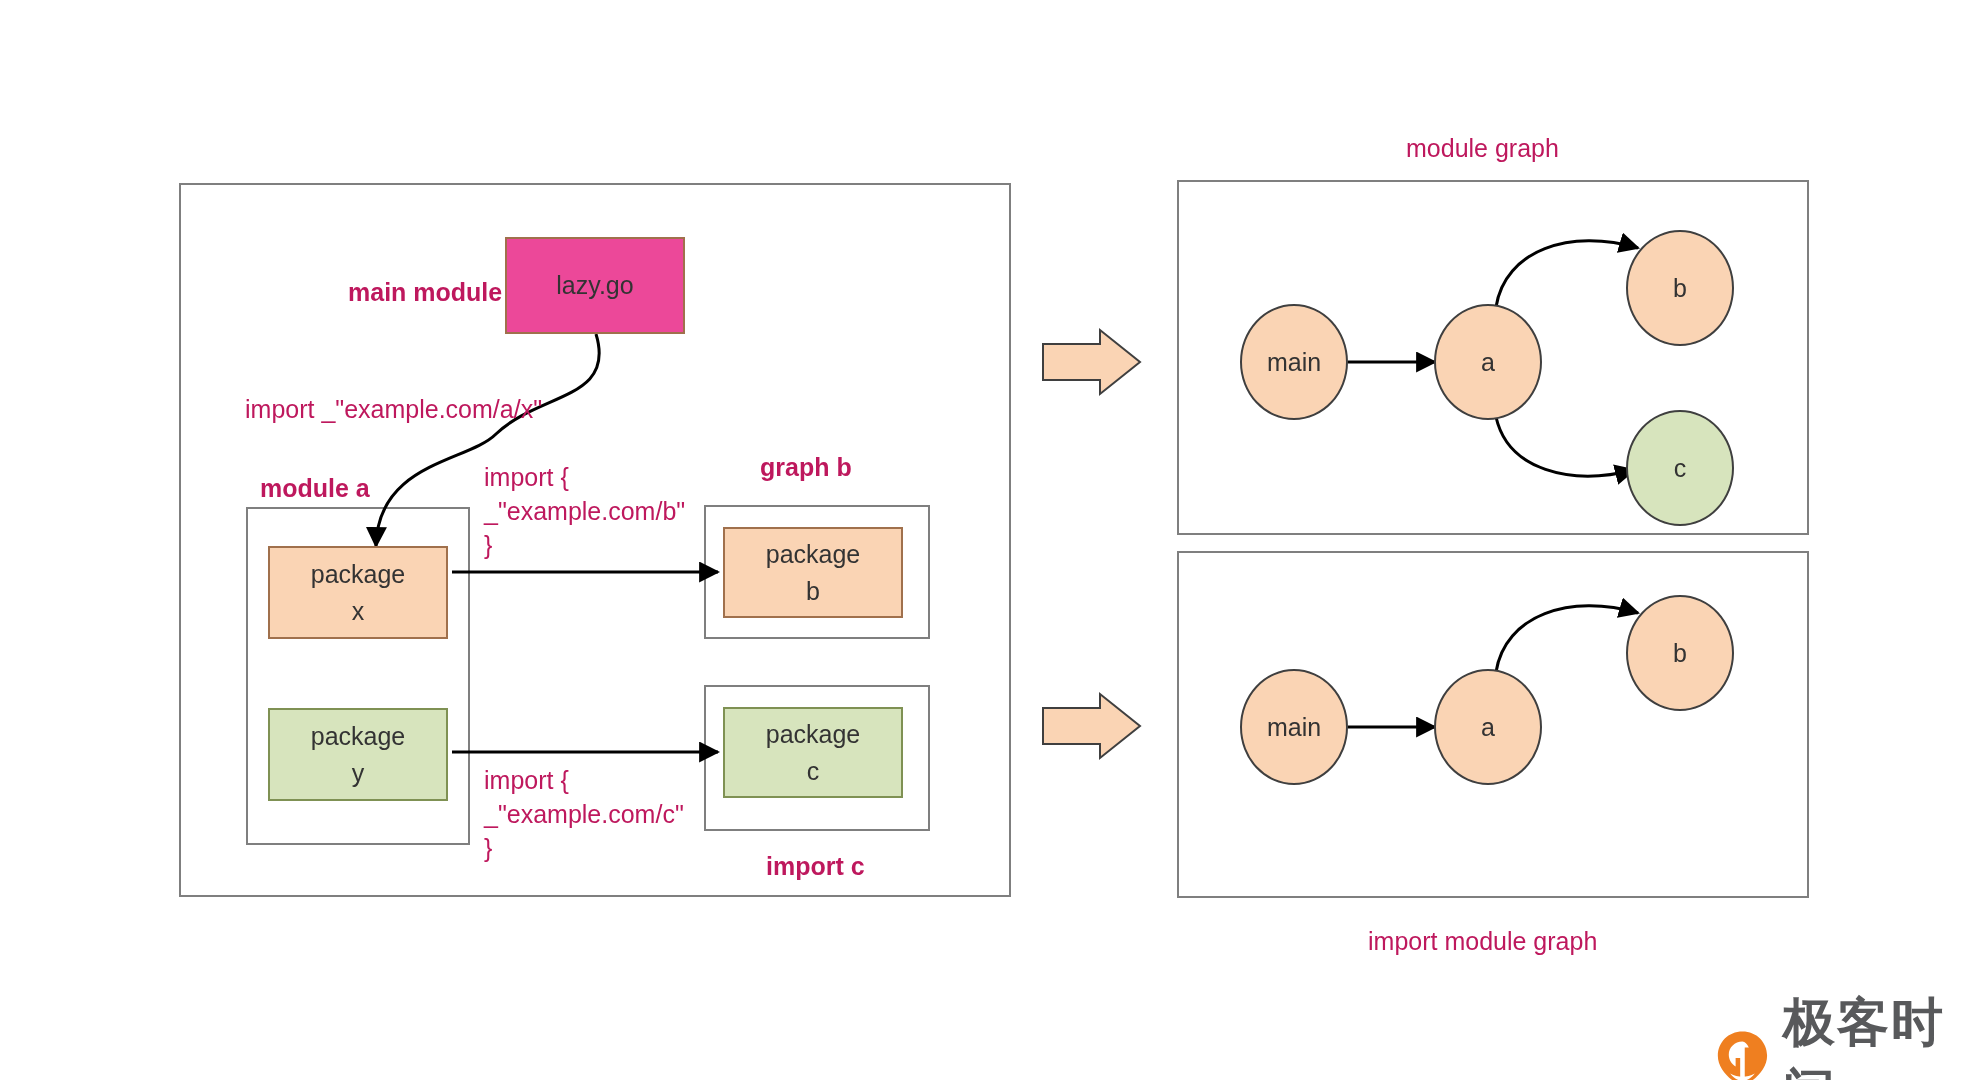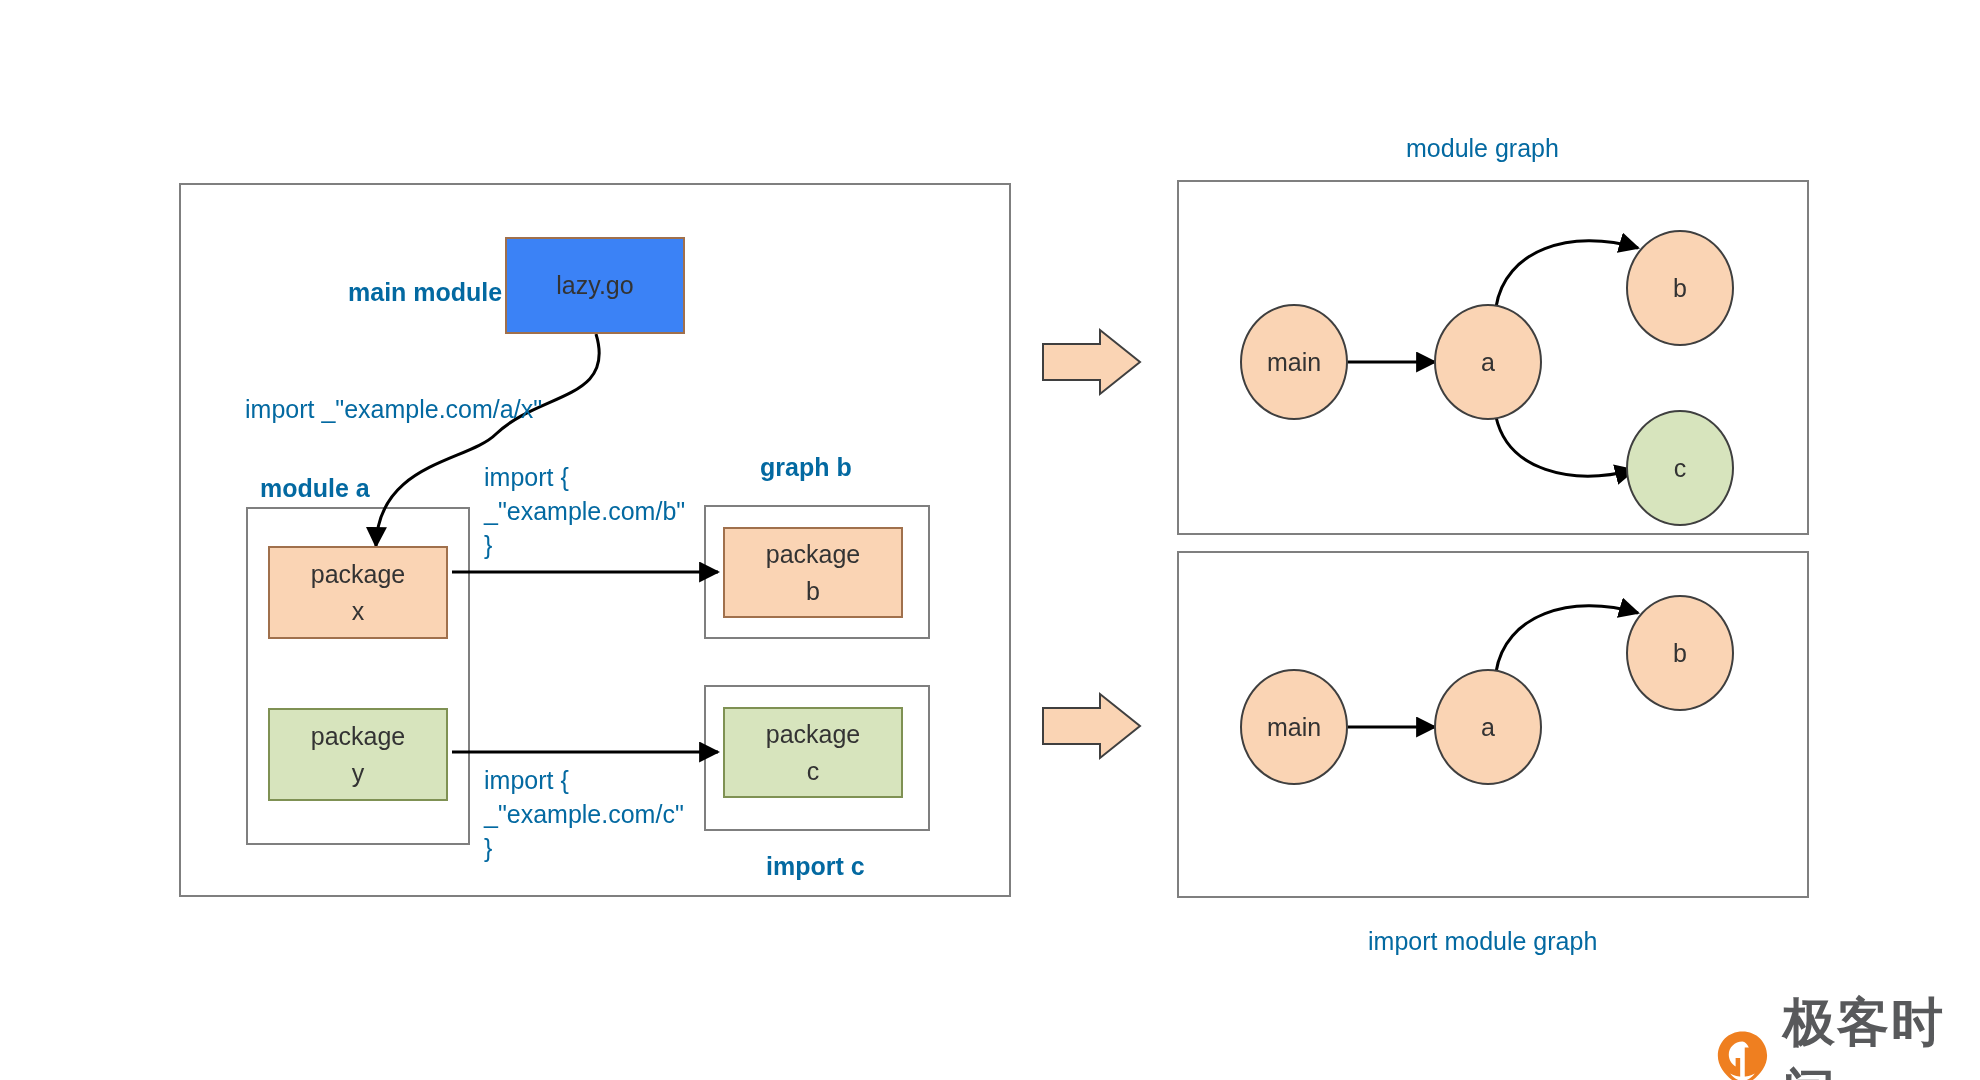--- a/index.html
+++ b/index.html
@@ -18,21 +18,21 @@
   #canvas {
     position: absolute;
     inset: 0;
     width: 1980px;
     height: 1080px;
   }
   .lbl {
     position: absolute;
     white-space: pre;
     line-height: 1.35;
-    color: #0369a1;
+    color: #be185d;
     font-family: "Liberation Sans", sans-serif;
   }
   .lbl-bold { font-weight: bold; }
   .box {
     position: absolute;
     box-sizing: border-box;
     display: flex;
     align-items: center;
     justify-content: center;
     text-align: center;
@@ -101,21 +101,21 @@
   <line x1="1348" y1="362" x2="1435" y2="362" stroke="#000000" stroke-width="3" marker-end="url(#arrowHead)"></line>
   <path d="M 1496 307 C 1505 250 1570 228 1638 248" fill="none" stroke="#000000" stroke-width="3" marker-end="url(#arrowHead)"></path>
   <path d="M 1496 417 C 1508 470 1570 486 1634 470" fill="none" stroke="#000000" stroke-width="3" marker-end="url(#arrowHead)"></path>
 
   <line x1="1348" y1="727" x2="1435" y2="727" stroke="#000000" stroke-width="3" marker-end="url(#arrowHead)"></line>
   <path d="M 1496 672 C 1505 615 1570 593 1638 613" fill="none" stroke="#000000" stroke-width="3" marker-end="url(#arrowHead)"></path>
 </svg>
 
 <div class="lbl lbl-bold" style="left:348px; top:276px; font-size:25px;">main module</div>
 
-<div class="box" style="left:505px; top:237px; width:180px; height:97px; background:#3b82f6; border:2px solid #a0704c; font-size:25px;">lazy.go</div>
+<div class="box" style="left:505px; top:237px; width:180px; height:97px; background:#ec4899; border:2px solid #a0704c; font-size:25px;">lazy.go</div>
 
 <div class="lbl" style="left:245px; top:393px; font-size:25px;">import _"example.com/a/x"</div>
 
 <div class="lbl lbl-bold" style="left:260px; top:472px; font-size:25px;">module a</div>
 
 <div class="lbl lbl-bold" style="left:760px; top:451px; font-size:25px;">graph b</div>
 
 <div class="lbl lbl-bold" style="left:766px; top:850px; font-size:25px;">import c</div>
 
 <div class="box" style="left:268px; top:546px; width:180px; height:93px; background:#fad4b4; border:2px solid #a0704c; font-size:25px; white-space:pre-line;">package

